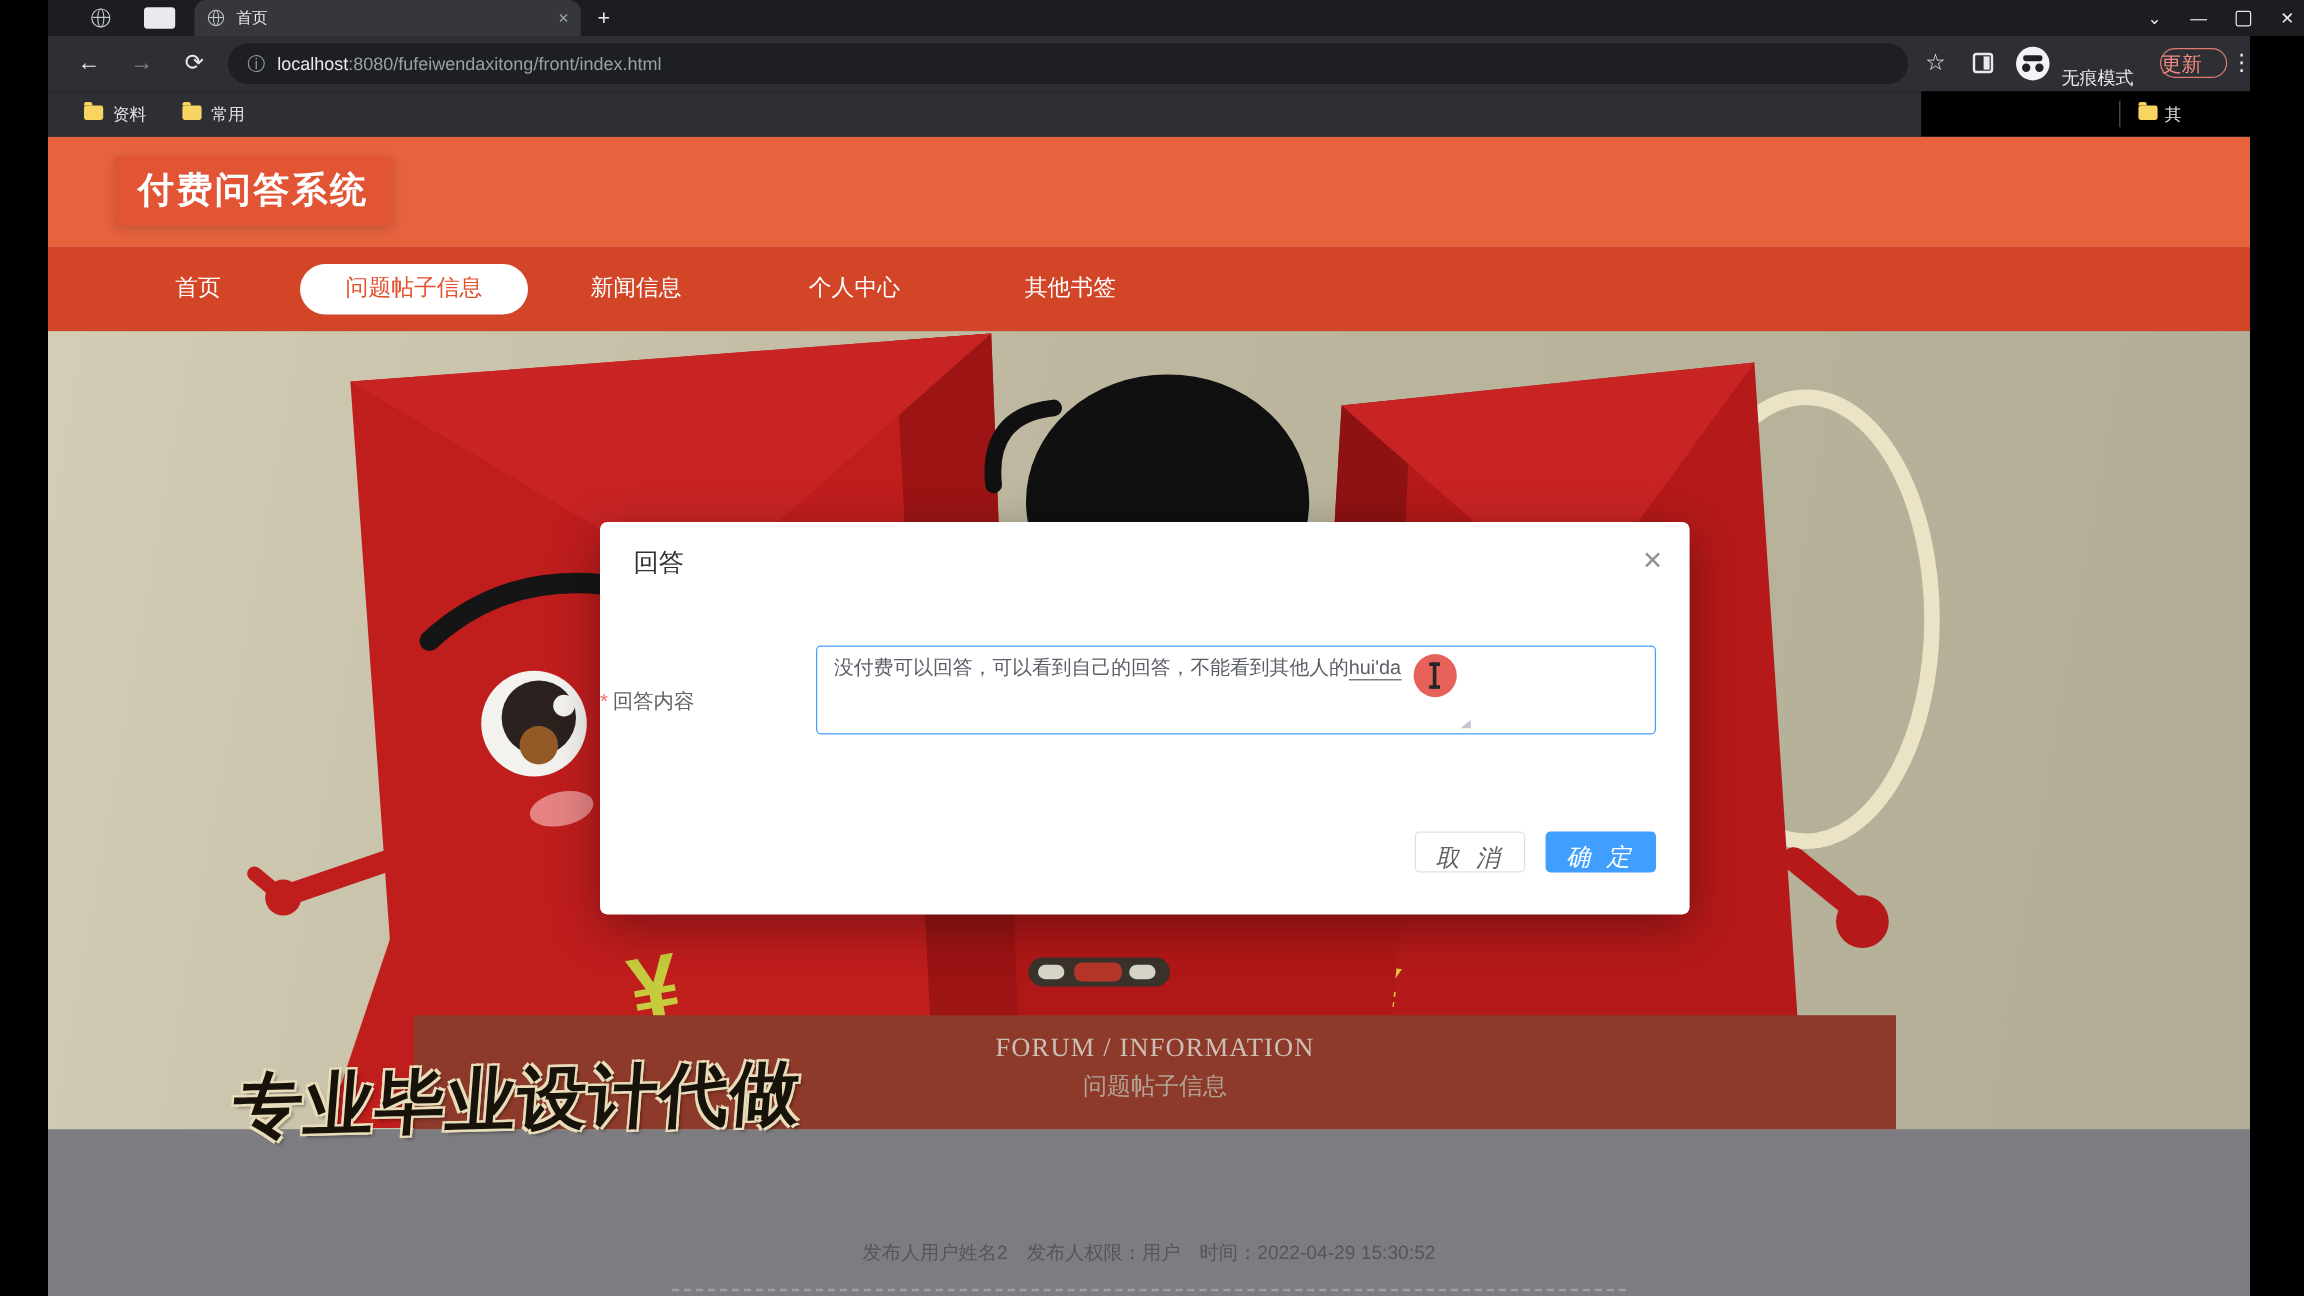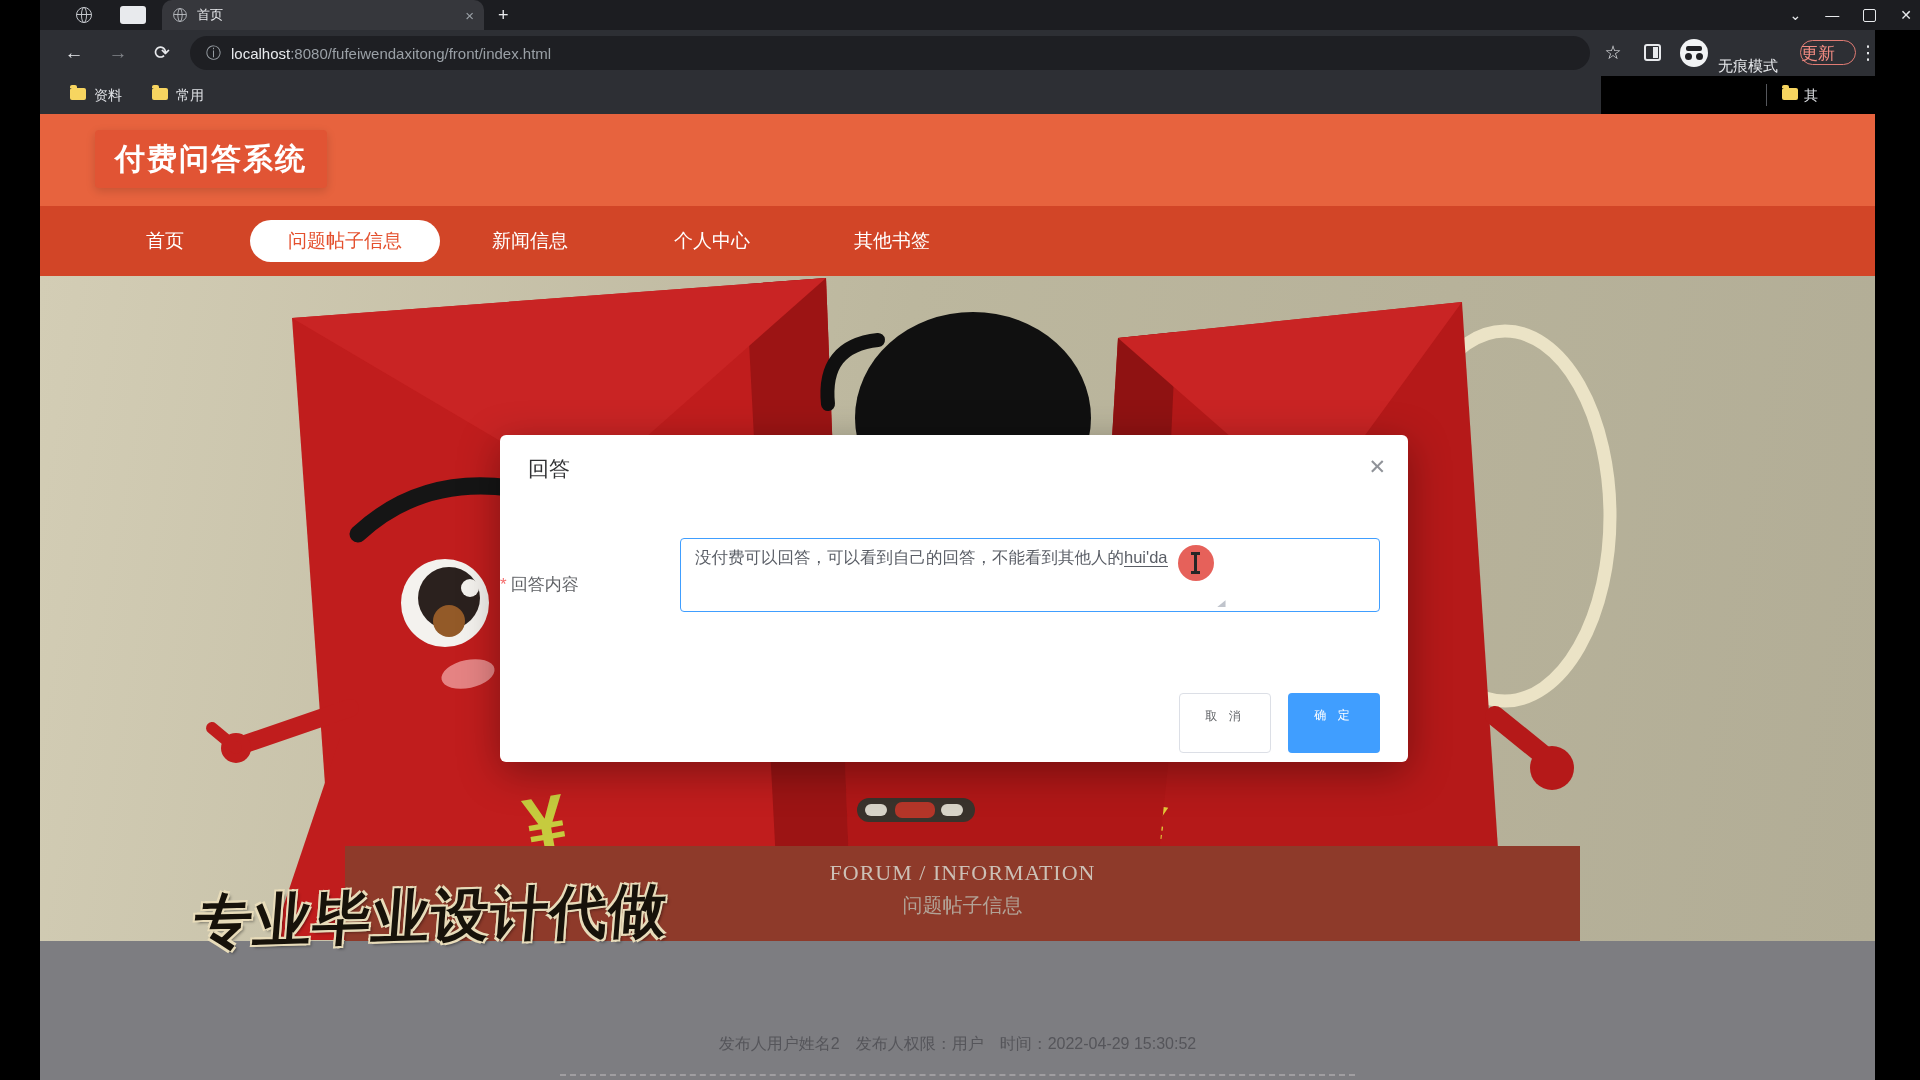--- a/index.html
+++ b/index.html
@@ -74,21 +74,21 @@
   #dialog-close{right:22px;top:20px;font-size:21px;color:#909399;}
   #form-label{left:0;top:122px;width:167px;font-size:17px;color:#606266;margin-top:16px;}
   #form-label .req{color:#f56c6c;margin-right:4px;}
   #answer-box{left:180px;top:103px;width:700px;height:74px;border:1px solid #409eff;border-radius:4px;box-sizing:border-box;padding:6px 14px;font-size:16.5px;line-height:25px;color:#5a5e66;}
   #ime{border-bottom:1.5px solid #5a5e66;}
   #resize-handle{right:183px;top:163px;font-size:9px;color:#c0c4cc;transform:scaleX(1.2);}
   #cursor-dot{left:678px;top:110px;width:36px;height:36px;border-radius:50%;background:rgba(224,62,54,.82);}
   #cursor-dot .ibeam{position:absolute;left:16px;top:7px;width:3px;height:22px;background:#262626;}
   #cursor-dot .ibeam:before,#cursor-dot .ibeam:after{content:"";position:absolute;left:-3px;width:9px;height:3px;background:#262626;}
   #cursor-dot .ibeam:before{top:0}#cursor-dot .ibeam:after{bottom:0}
-  .btn{position:absolute;top:258px;height:60px;border-radius:4px;font-size:12px;text-align:center;line-height:44px;letter-spacing:4px;}
+  .btn{position:absolute;top:258px;height:34px;border-radius:4px;font-size:20px;text-align:center;line-height:44px;letter-spacing:4px;font-style:italic;}
   #btn-cancel{left:679px;width:92px;background:#fff;border:1px solid #dcdfe6;color:#606266;box-sizing:border-box;}
   #btn-confirm{left:788px;width:92px;background:#409eff;color:#fff;}
 </style>
 </head>
 <body>
 
 <div id="stage">
 
   <div class="abs" id="titlebar">
     <div class="abs globe" style="left:36px;top:7px;"></div>

